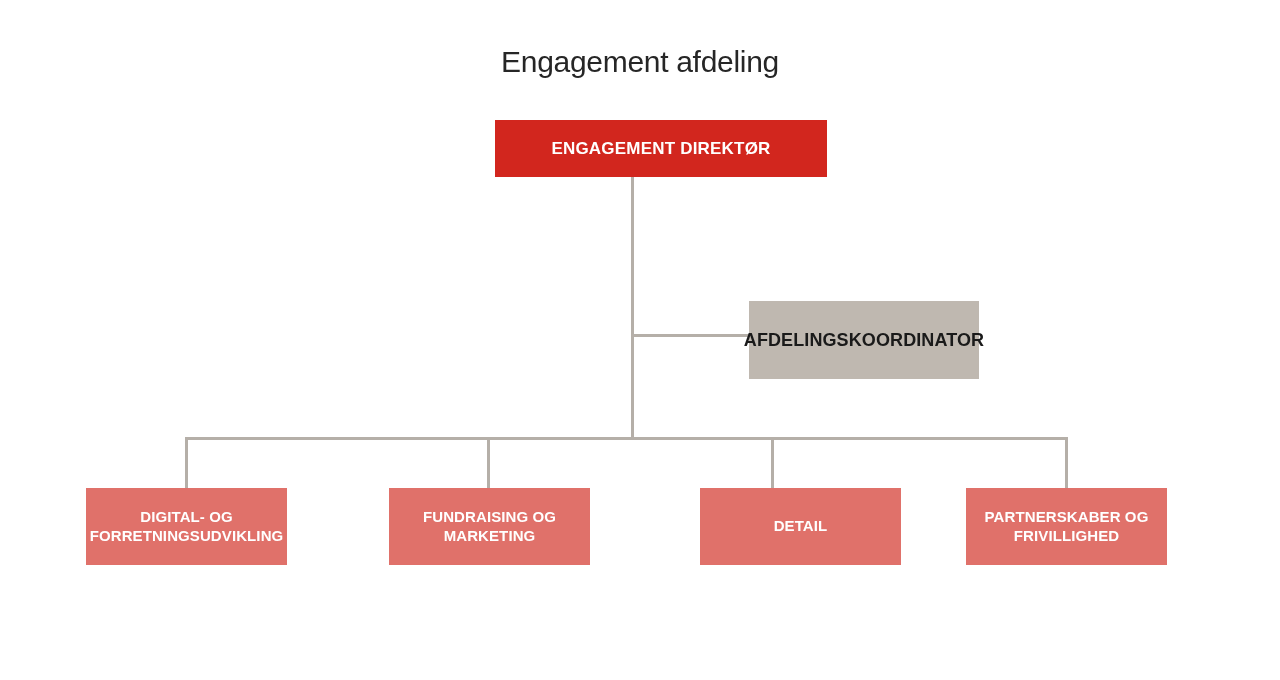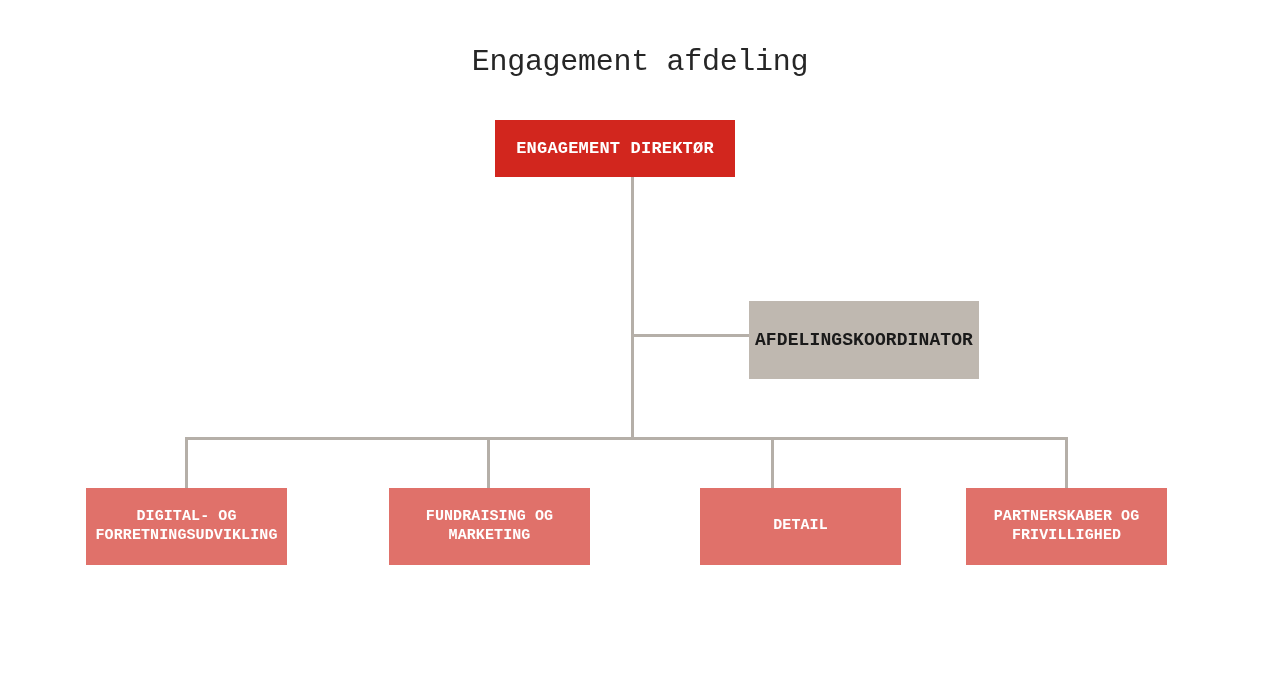--- a/index.html
+++ b/index.html
@@ -1,15 +1,15 @@
 <!DOCTYPE html>
 <html style="--director-bg: #d2261e; --coordinator-bg: #bfb8b0; --department-bg: #e0716a; --connector: #b5afa8; --title-text: #262626; --box-text-light: #ffffff; --box-text-dark: #1a1a1a;"><head>
 <meta charset="utf-8">
 <style>
-  * { margin: 0; padding: 0; box-sizing: border-box; font-family: Liberation Mono, monospace; }
+  * { margin: 0; padding: 0; box-sizing: border-box; }
   html, body { background: #ffffff; }
   body {
     width: 1280px; height: 680px;
     font-family: "Liberation Sans", sans-serif;
     overflow: hidden;
   }
   .canvas {
     position: relative;
     width: 1280px; height: 680px;
     background: #ffffff;
@@ -26,21 +26,21 @@
   .node {
     position: absolute;
     display: flex;
     align-items: center;
     justify-content: center;
     text-align: center;
     font-weight: bold;
   }
   .director {
     left: 495px; top: 120px;
-    width: 240px; height: 57px;
+    width: 332px; height: 57px;
     background: var(--director-bg, #d2261e);
     color: var(--box-text-light, #ffffff);
     font-size: 17px;
     letter-spacing: 0.2px;
   }
   .coordinator {
     left: 749px; top: 301px;
     width: 230px; height: 78px;
     background: var(--coordinator-bg, #bfb8b0);
     color: var(--box-text-dark, #1a1a1a);

